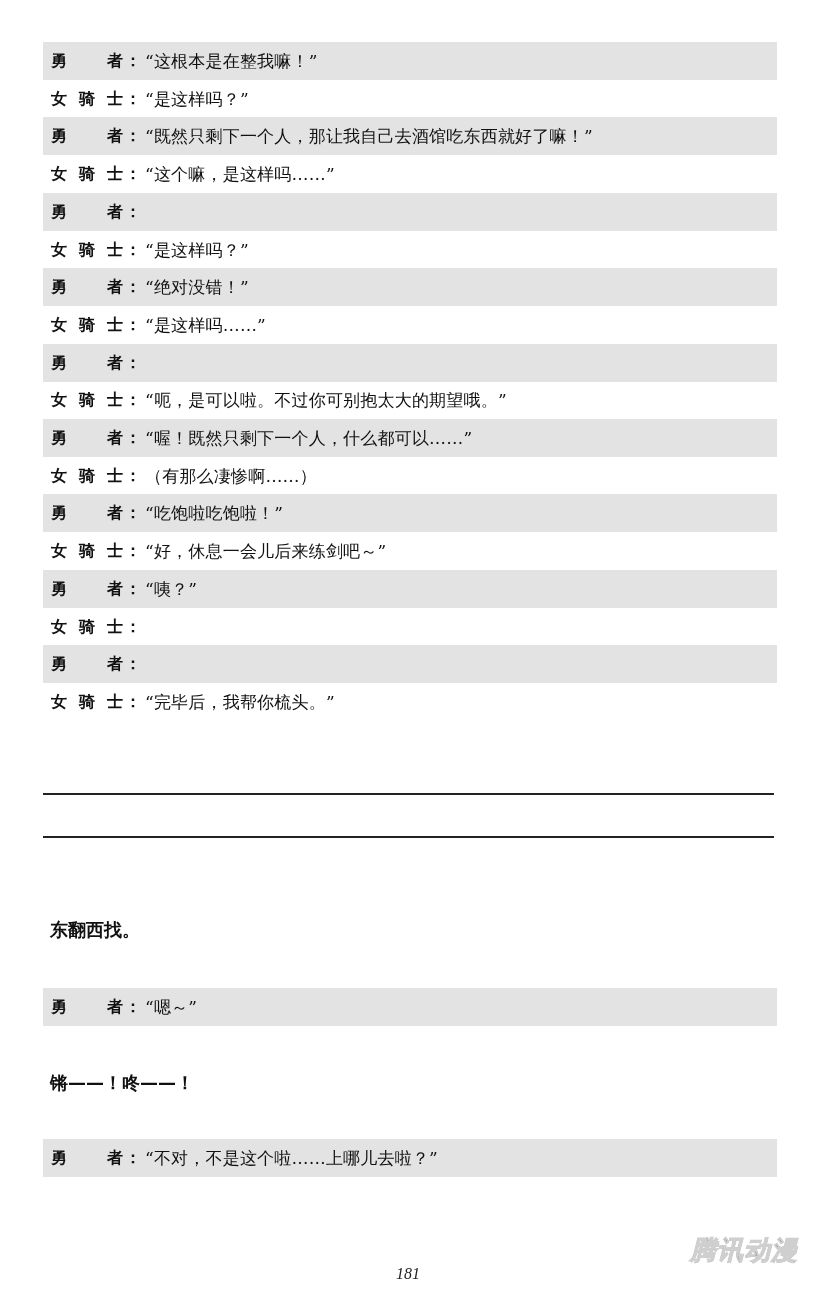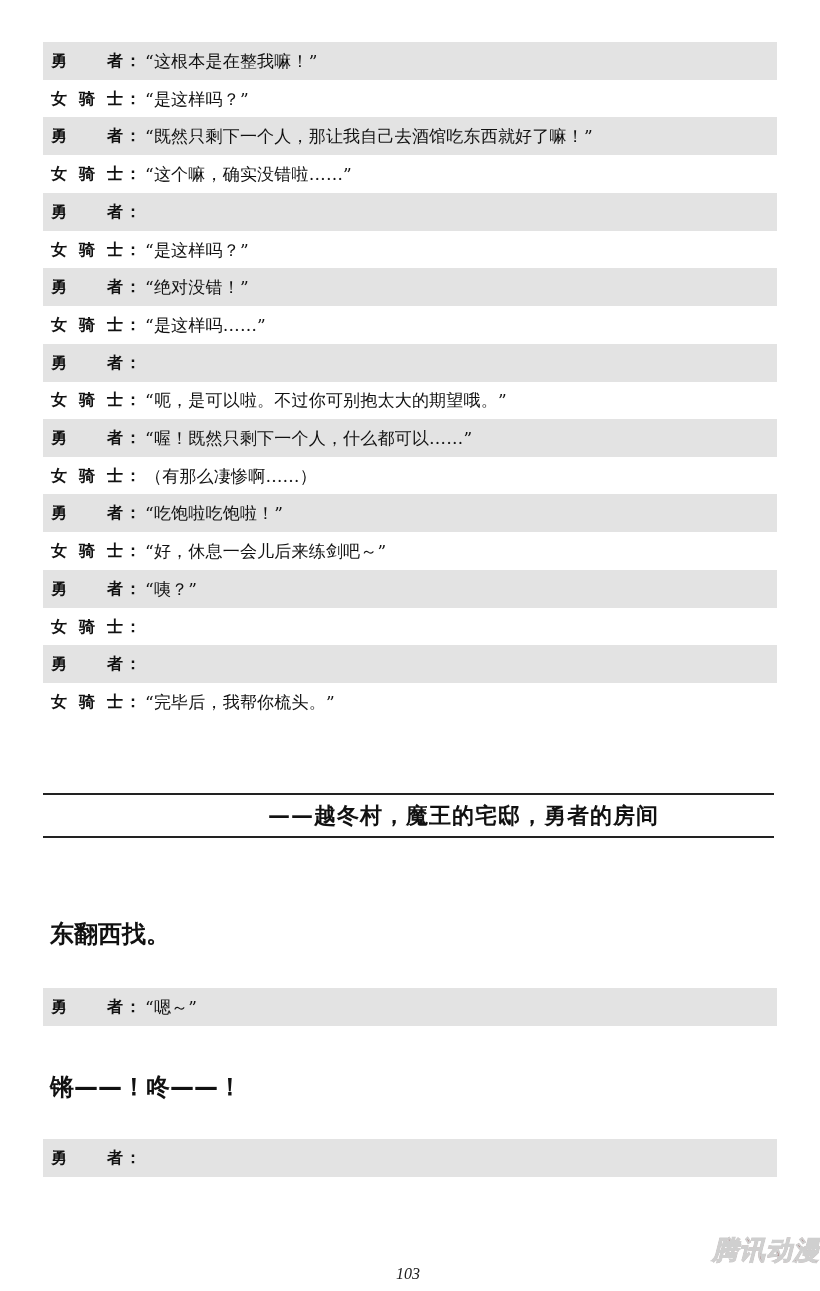--- a/index.html
+++ b/index.html
@@ -28,34 +28,34 @@
   .scene-title {
     position: absolute; left: 43px; width: 731px; top: 797px; height: 38px;
     display: flex; align-items: center; justify-content: center;
     font-family: "DejaVu Sans", "Liberation Sans", sans-serif;
     font-weight: bold; font-size: 22px; letter-spacing: 1px;
     padding-left: 110px; box-sizing: border-box;
   }
   .narration {
     position: absolute; left: 50px;
     font-family: "DejaVu Sans", "Liberation Sans", sans-serif;
-    font-weight: bold; font-size: 24px;
+    font-weight: bold; font-size: 18px;
   }
   .footer-logo {
     position: absolute; left: 12px; top: 1312px;
     font-family: "DejaVu Serif", "Liberation Serif", serif;
     font-size: 24px; color: #6f8384; letter-spacing: 4px;
   }
   .page-num {
     position: absolute; left: 396px; top: 1265px;
     font-family: "Liberation Serif", "DejaVu Serif", serif;
     font-style: italic; font-size: 16px; color: #222;
   }
   .watermark {
-    position: absolute; left: 712px; top: 1233px;
+    position: absolute; left: 690px; top: 1233px;
     font-family: "DejaVu Sans", "Liberation Sans", sans-serif;
     font-weight: bold; font-style: italic; font-size: 26px;
     color: #7f1d1d; -webkit-text-stroke: 1px #cfcfcf; letter-spacing: 1px;
   }
 </style>
 </head>
 <body>
 
 <div class="page">
   <div id="dialogue-top">
@@ -92,21 +92,21 @@
       </div>
       <div class="line" style="top: 155px;">
         <div class="speaker">
           <span class="name">
             <span>女</span>
             <span>骑</span>
             <span>士</span>
           </span>
           <span class="colon">：</span>
         </div>
-        <div class="speech">“这个嘛，确实没错啦……”</div>
+        <div class="speech">“这个嘛，是这样吗……”</div>
       </div>
       <div class="line shaded" style="top: 193px;">
         <div class="speaker">
           <span class="name">
             <span>勇</span>
             <span>者</span>
           </span>
           <span class="colon">：</span>
         </div>
       </div>
@@ -240,21 +240,20 @@
             <span>骑</span>
             <span>士</span>
           </span>
           <span class="colon">：</span>
         </div>
         <div class="speech">“完毕后，我帮你梳头。”</div>
       </div>
     </div>
 
   <div class="rule" style="top:793px"></div>
-  <div class="scene-title">——越冬村，魔王的宅邸，勇者的房间</div>
   <div class="rule" style="top:836px"></div>
 
   <div class="narration" style="top:918px">东翻西找。</div>
 
   <div class="line shaded" style="top:988px">
     <div class="speaker">
       <span class="name">
         <span>勇</span>
         <span>者</span>
       </span>
@@ -266,18 +265,19 @@
   <div class="narration" style="top:1071px">锵——！咚——！</div>
 
   <div class="line shaded" style="top:1139px">
     <div class="speaker">
       <span class="name">
         <span>勇</span>
         <span>者</span>
       </span>
       <span class="colon">：</span>
     </div>
+    <div class="speech">“不对，不是这个啦……上哪儿去啦？”</div>
   </div>
 
   <div class="footer-logo">古风漫画</div>
-  <div class="page-num">103</div>
+  <div class="page-num">181</div>
   <div class="watermark">腾讯动漫</div>
 </div>
 
 </body></html>

